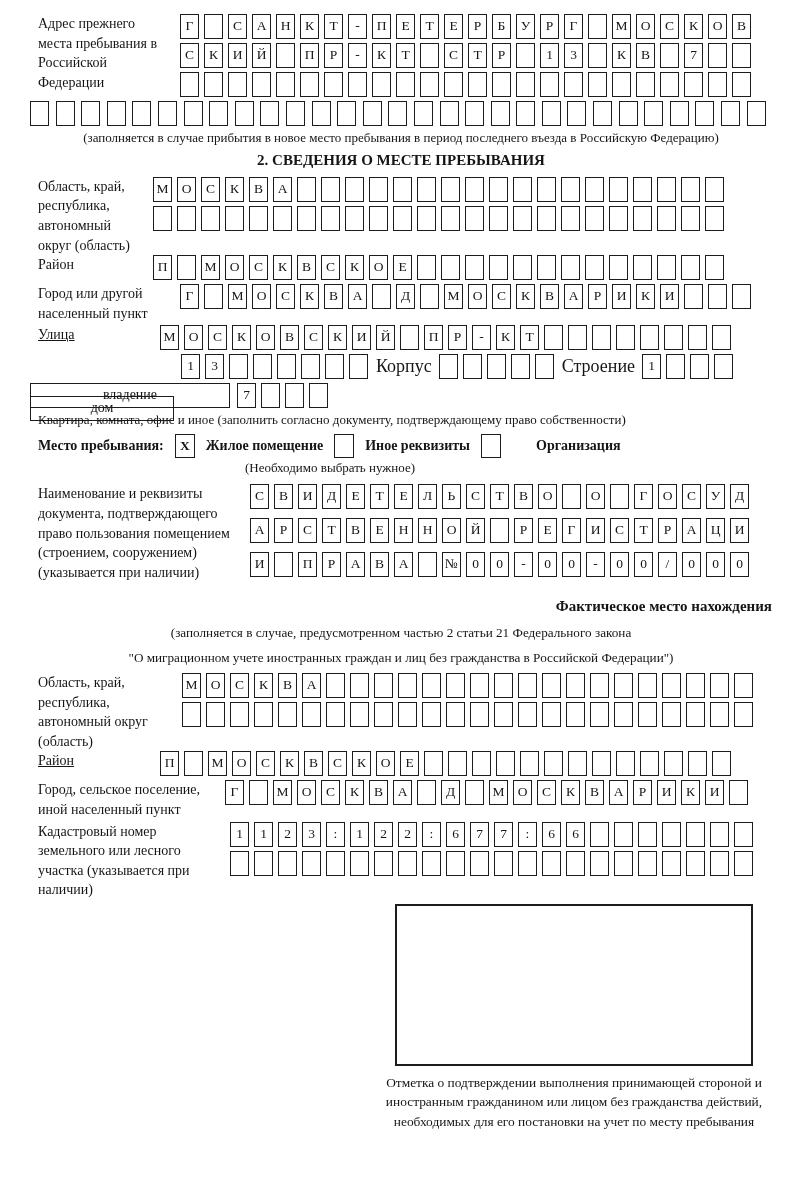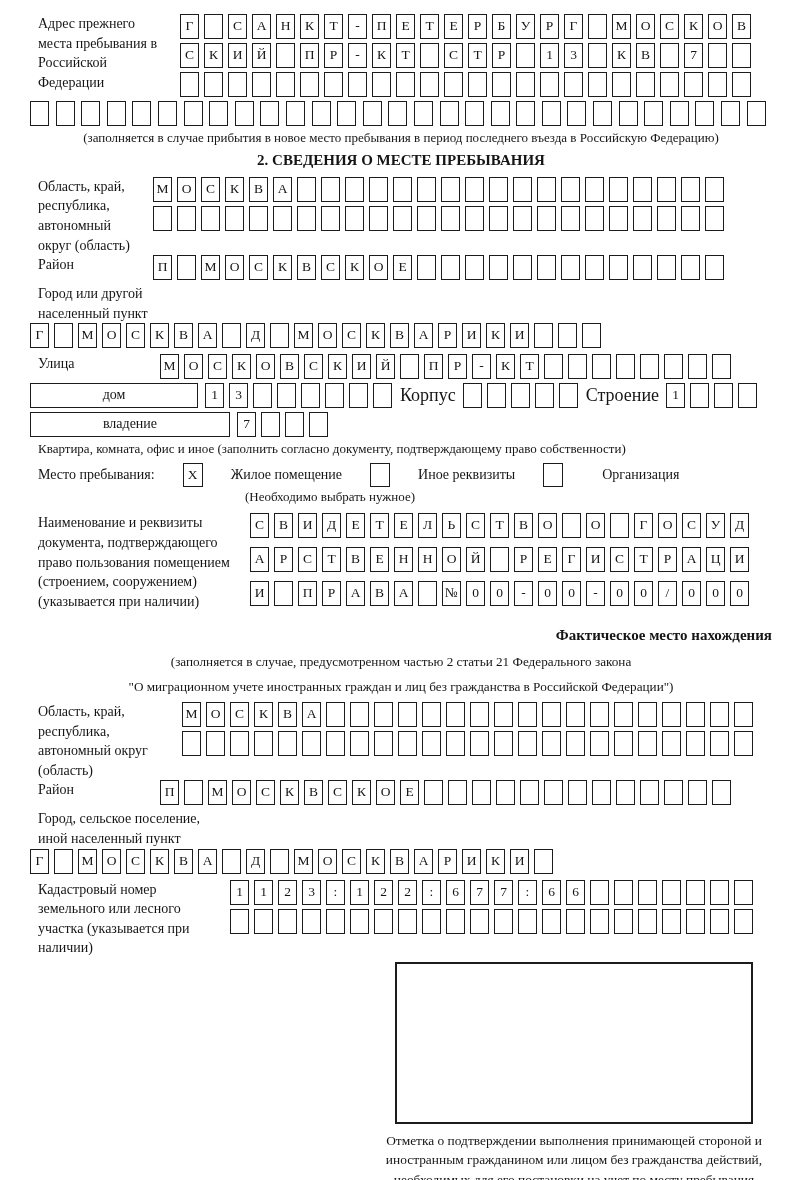--- a/index.html
+++ b/index.html
@@ -3,51 +3,51 @@
 <meta charset="utf-8">
 <style>
   html,body{margin:0;padding:0;background:#fff;}
   body{width:800px;height:1180px;overflow:hidden;color:#151515;
        font-family:"Liberation Serif","DejaVu Serif",serif;}
   .page{box-sizing:border-box;width:800px;padding:14px 28px 0 30px;}
   .header-note{text-align:right;font-size:14.5px;margin:4px 30px 18px 0;}
   .flex-block{display:flex;align-items:flex-start;}
   .lbl{font-size:14px;line-height:1.4;box-sizing:border-box;padding-left:8px;flex:0 0 auto;}
   .lbl .inner{display:inline-block;}
-  .w150{width:150px;} .w123{width:123px;} .w130{width:130px;} .w152{width:152px;}
+  .w150{width:150px;} .w123{width:123px;} .w130{width:130px;text-decoration:underline;} .w152{width:152px;}
   .w195{width:195px;} .w200{width:200px;} .w220{width:220px;}
   .mw105{max-width:104px;} .mw125{max-width:128px;} .mw130{max-width:132px;}
   .mw180{max-width:178px;} .mw185{max-width:184px;} .mw205{max-width:206px;}
   .rows{flex:1 1 auto;}
   .boxrow{white-space:nowrap;height:25px;margin-bottom:4px;}
   .cell{display:inline-block;box-sizing:border-box;width:19px;height:25px;
         border:1.8px solid #1c1c1c;margin-right:5px;text-align:center;
         font-size:13.5px;line-height:21px;vertical-align:top;}
   .gw .cell{margin-right:6.6px;}
   .docrows .boxrow{margin-bottom:9px;}
   .caption{font-size:13px;line-height:1.3;margin:0 0 5px 8px;}
   .center{text-align:center;margin-left:0;}
   .sec-title{font-weight:bold;font-size:15px;text-align:center;margin:4px 0 8px 0;}
   .label-box{display:inline-block;box-sizing:border-box;border:1.8px solid #1c1c1c;
              height:25px;line-height:22px;text-align:center;vertical-align:top;
              margin-right:7px;font-size:14px;}
-  .w-dom{width:168px;} .w-kv{width:200px;}
+  .w-dom{width:144px;margin-top:42px;} .w-kv{width:200px;}
   .inline-lbl{display:inline-block;vertical-align:top;line-height:25px;
               font-size:18px;margin:0 7px 0 3px;}
-  .check-row{display:flex;align-items:center;font-size:14px;margin:4px 0 2px 8px;gap:28px;}
+  .check-row{display:flex;align-items:center;font-size:14px;margin:4px 0 2px 8px;gap:11px;font-weight:bold;}
   .check{width:20px;height:24px;margin-right:0;line-height:21px;}
-  .opt-org{margin-left:11px;}
+  .opt-org{margin-left:24px;}
   .hint{width:600px;text-align:center;font-size:13px;margin:0 0 8px 0;}
   .subnote{text-align:center;font-size:13.2px;line-height:1.5;margin-bottom:5px;}
   .fact-title{font-weight:bold;font-size:15px;text-align:right;margin:12px 0 8px 0;}
   .stamp-box{box-sizing:border-box;width:358px;height:162px;border:2px solid #1c1c1c;
              margin:4px 0 0 365px;}
   .stamp-note{width:452px;margin:7px 0 0 318px;text-align:center;
               font-size:13.4px;line-height:1.45;}
-  .mb2{margin-bottom:2px;flex-direction:column;}
+  .mb2{margin-bottom:2px;}
 </style>
 </head>
 <body>
 
 <div class="page">
 
 
   <div class="flex-block">
     <div class="lbl w150">
       <span class="inner mw125">Адрес прежнего места пребывания в Российской Федерации</span>

